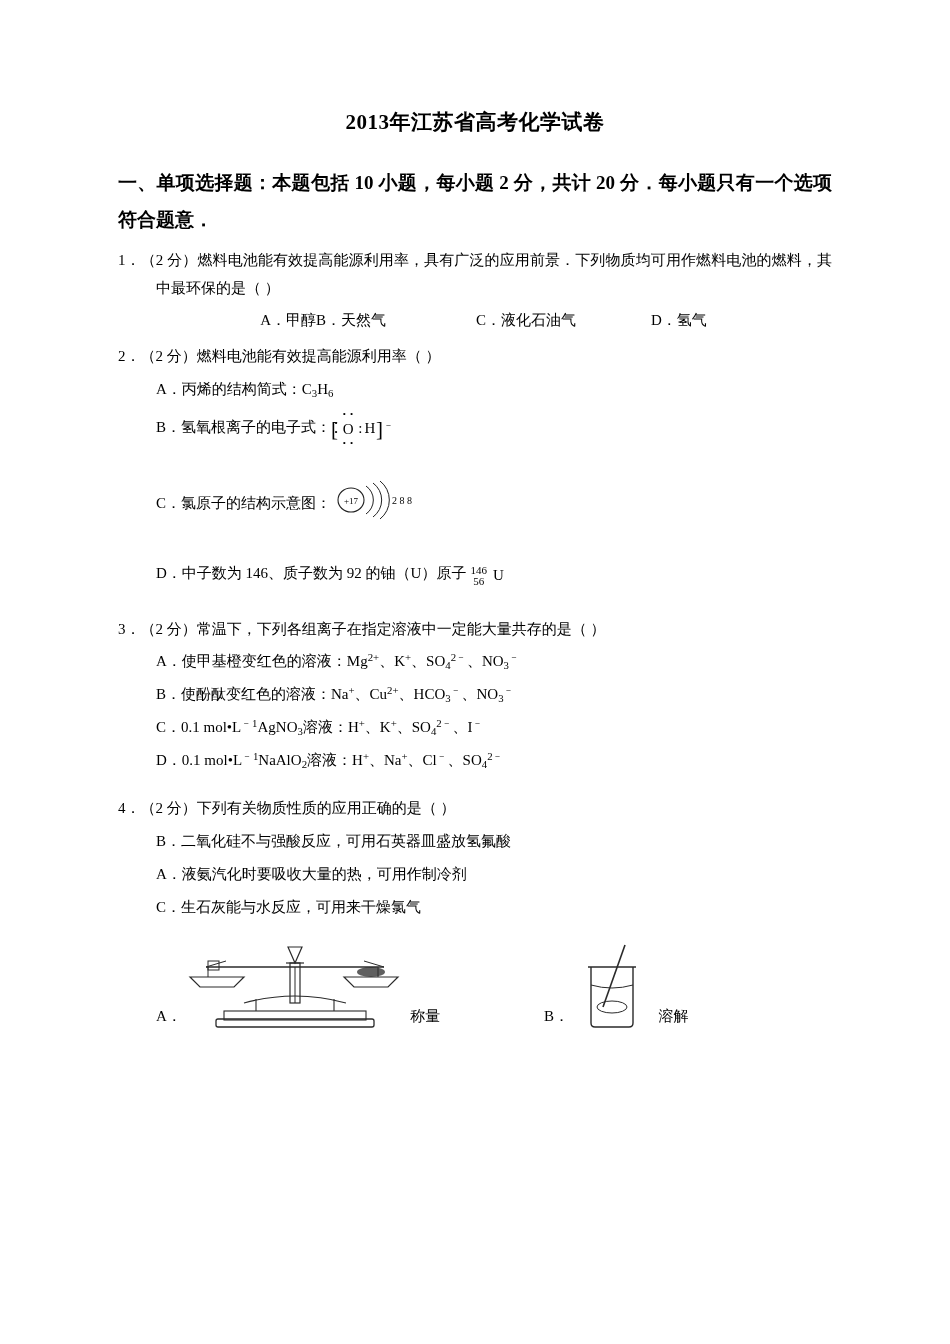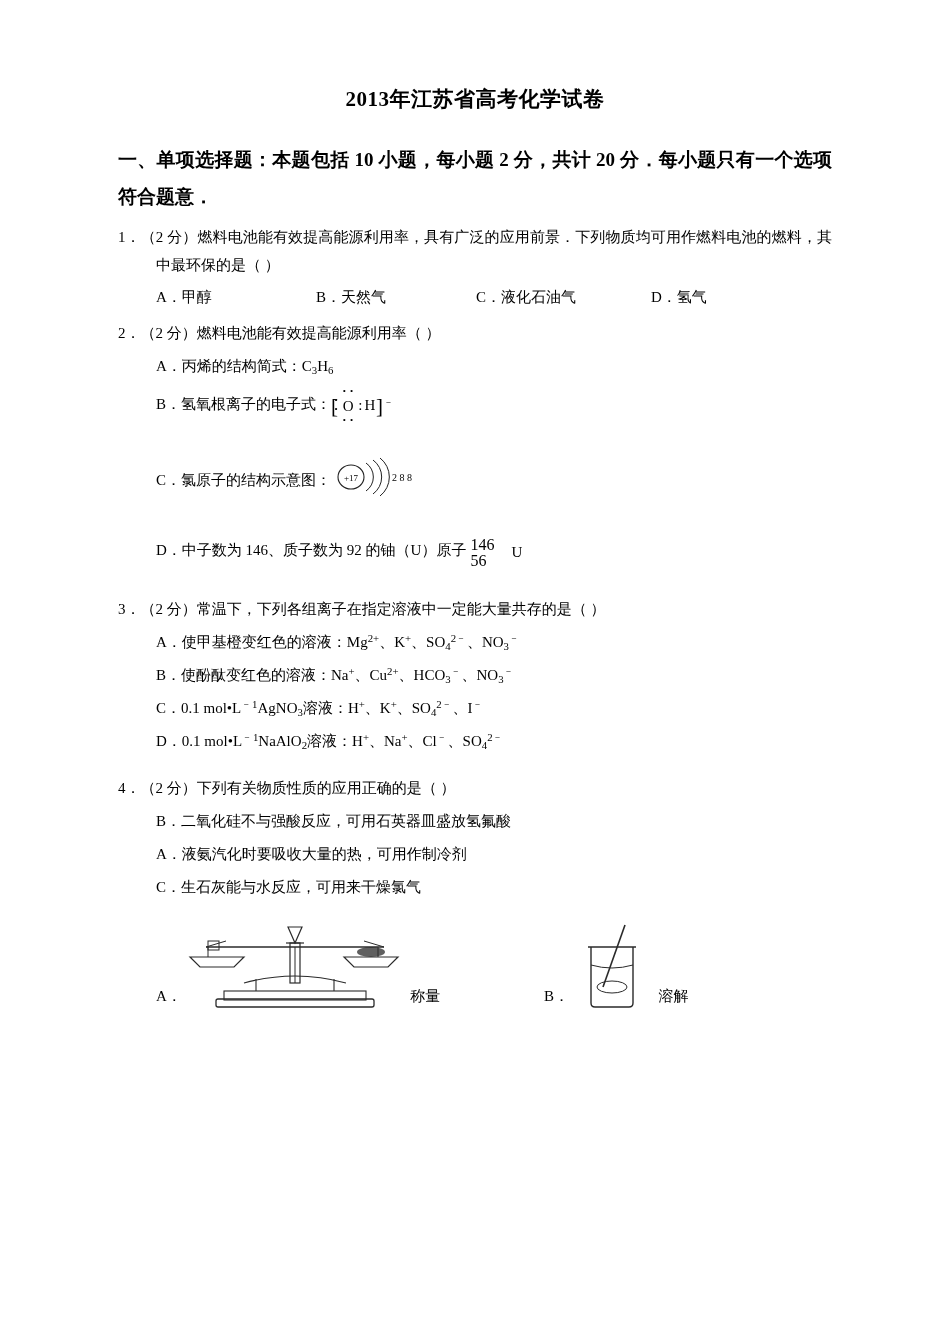--- a/index.html
+++ b/index.html
@@ -19,21 +19,21 @@
     width: 950px;
     height: 1344px;
     position: relative;
     box-sizing: border-box;
     padding: 0 118px;
   }
   .doc-title {
     text-align: center;
     font-size: 21px;
     font-weight: bold;
-    margin-top: 85px;
+    margin-top: 108px;
     margin-bottom: 0;
     letter-spacing: 0.5px;
   }
   .section-head {
     font-size: 19px;
     font-weight: bold;
     line-height: 1.95;
     margin-top: 28px;
     text-align: justify;
   }
@@ -49,45 +49,45 @@
     text-align: justify;
   }
   .opt-row {
     display: block;
     padding-left: 38px;
     margin-top: 4px;
   }
   .opt-inline {
     display: inline-block;
   }
-  .opt-w1 { width: 160px; }
+  .opt-w1 { width: 160px; text-align: right; }
   .opt-w2 { width: 160px; }
   .opt-w3 { width: 175px; }
   .opt {
     display: block;
     padding-left: 38px;
     margin-top: 5px;
     text-align: justify;
   }
   sub { font-size: 0.72em; vertical-align: -0.28em; }
   sup { font-size: 0.72em; vertical-align: 0.45em; }
   .nuclide {
     display: inline-block;
     vertical-align: -0.15em;
     margin-left: 4px;
     position: relative;
     font-size: 15px;
   }
   .nuclide .num {
     display: inline-block;
-    font-size: 16px;
+    font-size: 11px;
     line-height: 1.02;
-    text-align: left;
+    text-align: center;
     vertical-align: middle;
-    margin-right: 17px;
+    margin-right: 6px;
   }
   .nuclide .num span { display: block; }
   .lewis {
     display: inline-block;
     font-family: "Liberation Serif", serif;
     font-size: 15px;
     letter-spacing: 0.5px;
     position: relative;
     top: 1px;
   }

